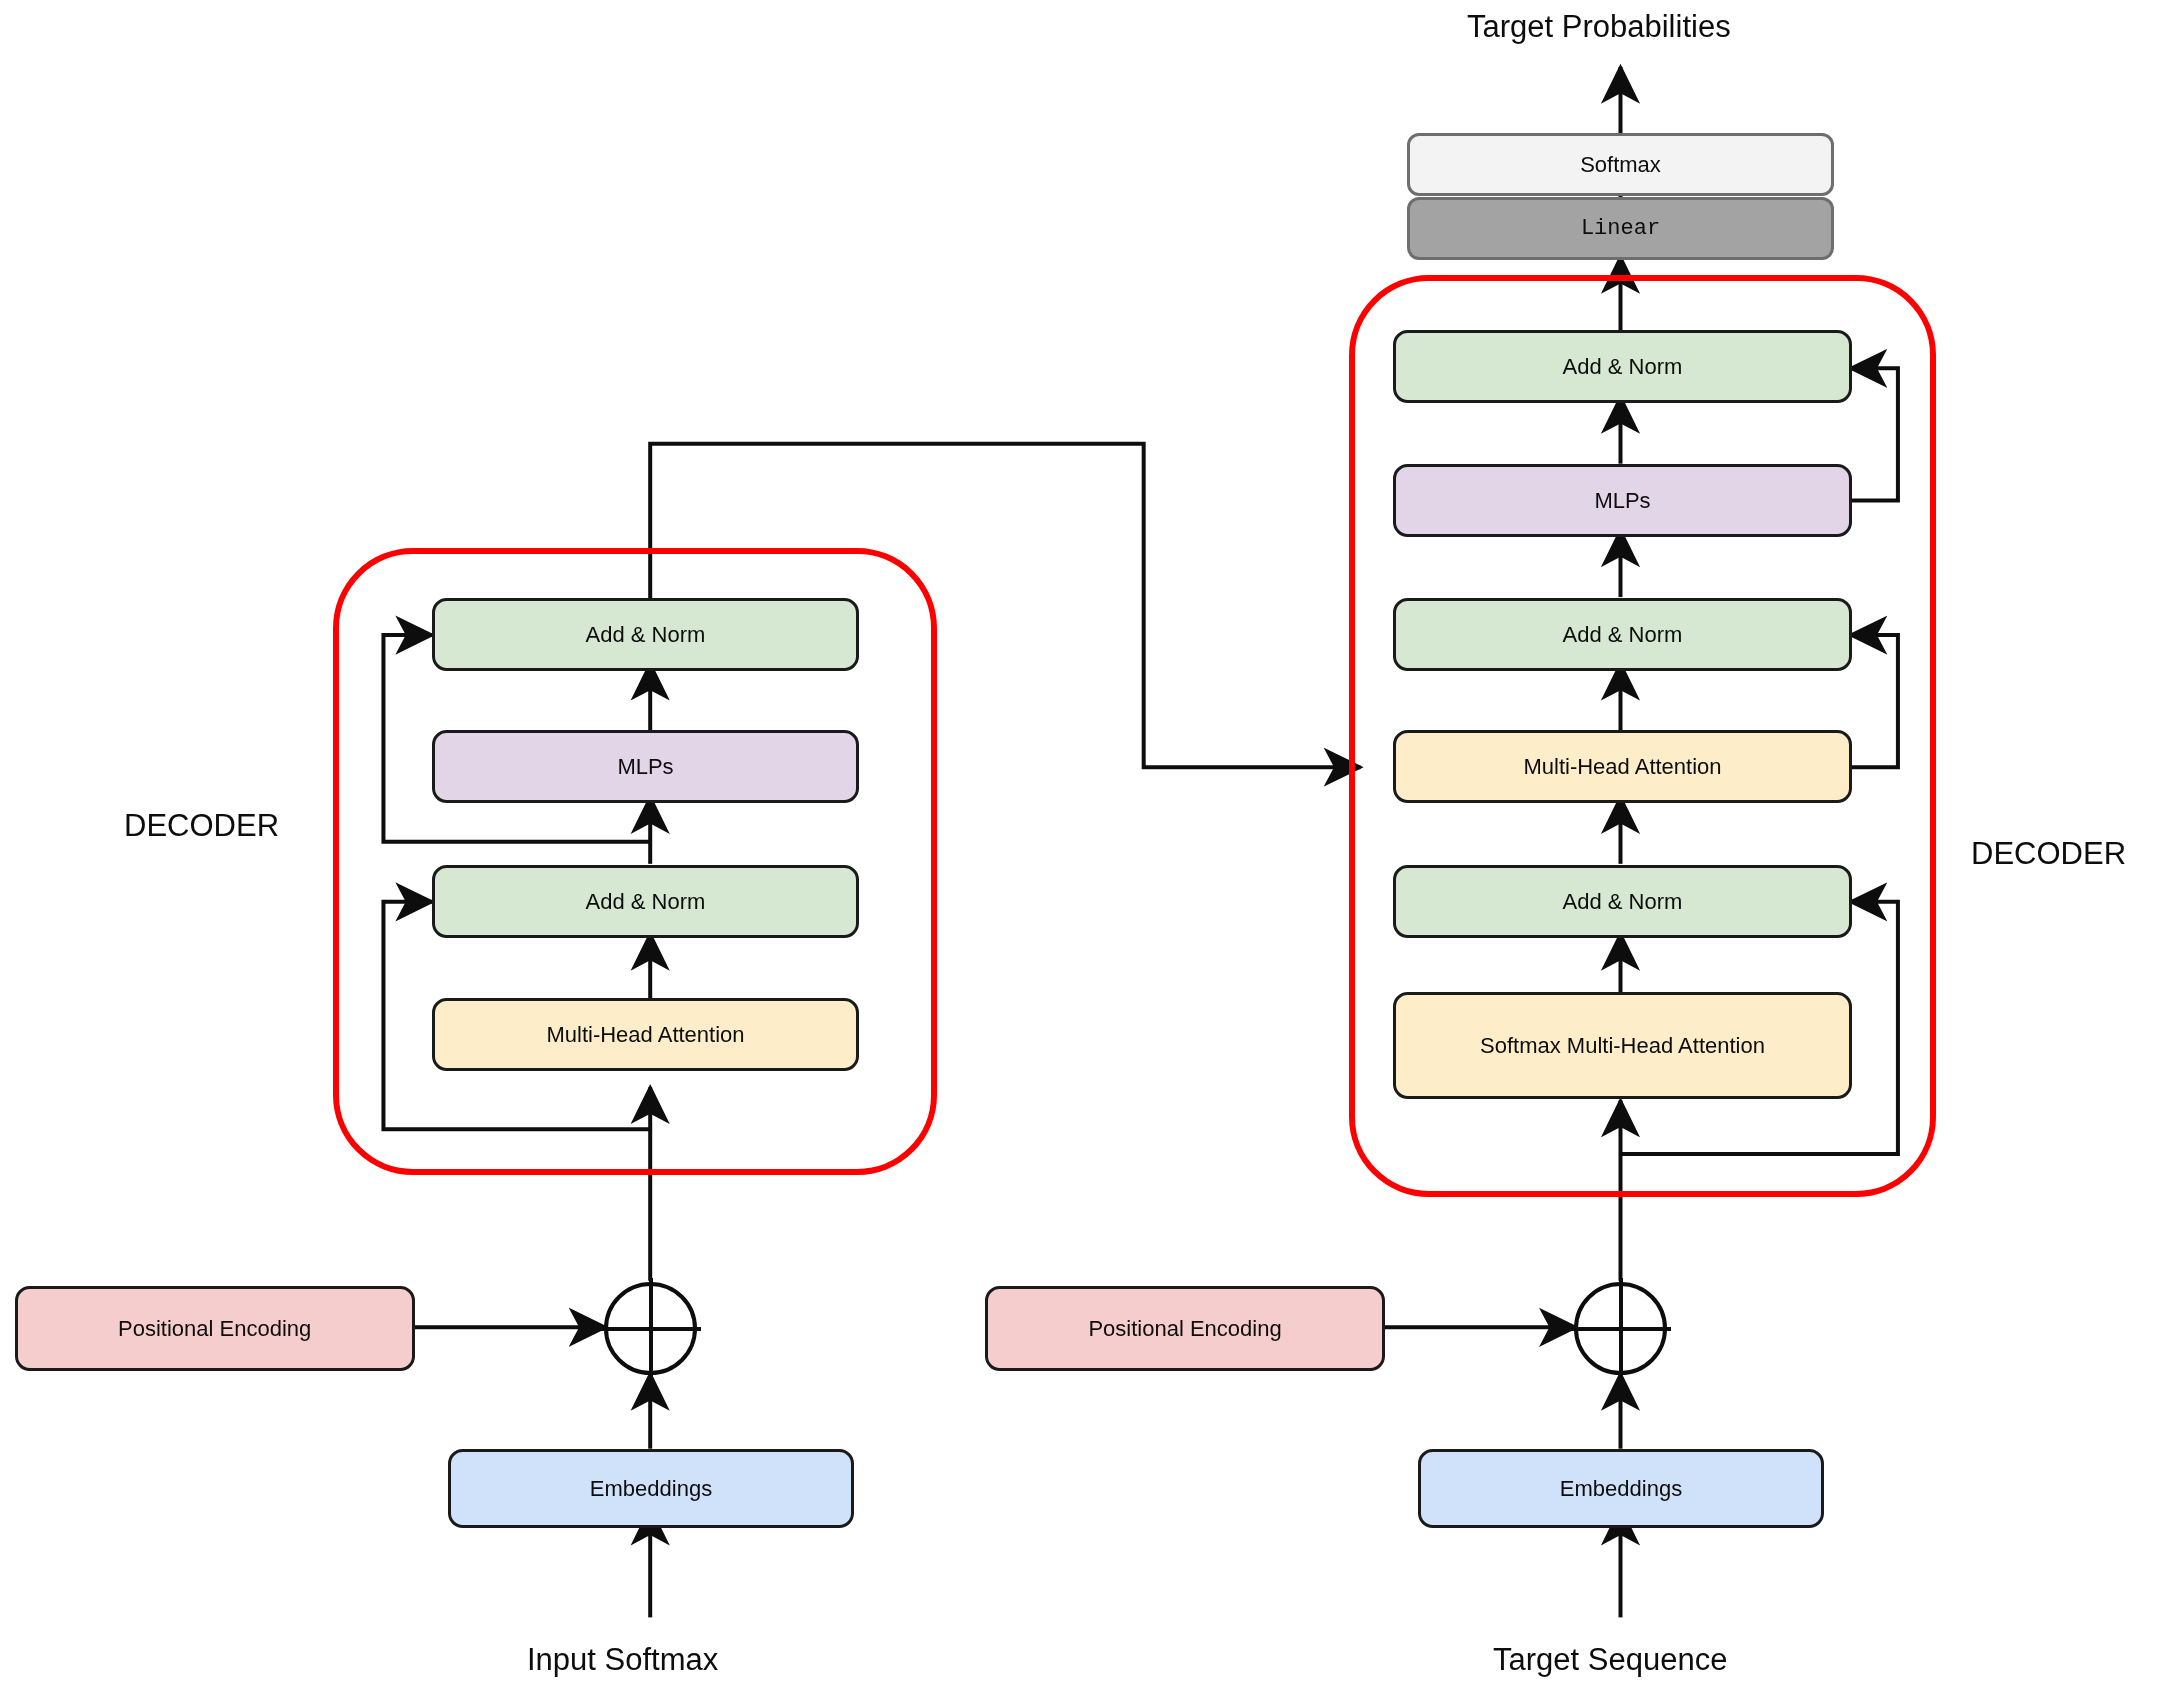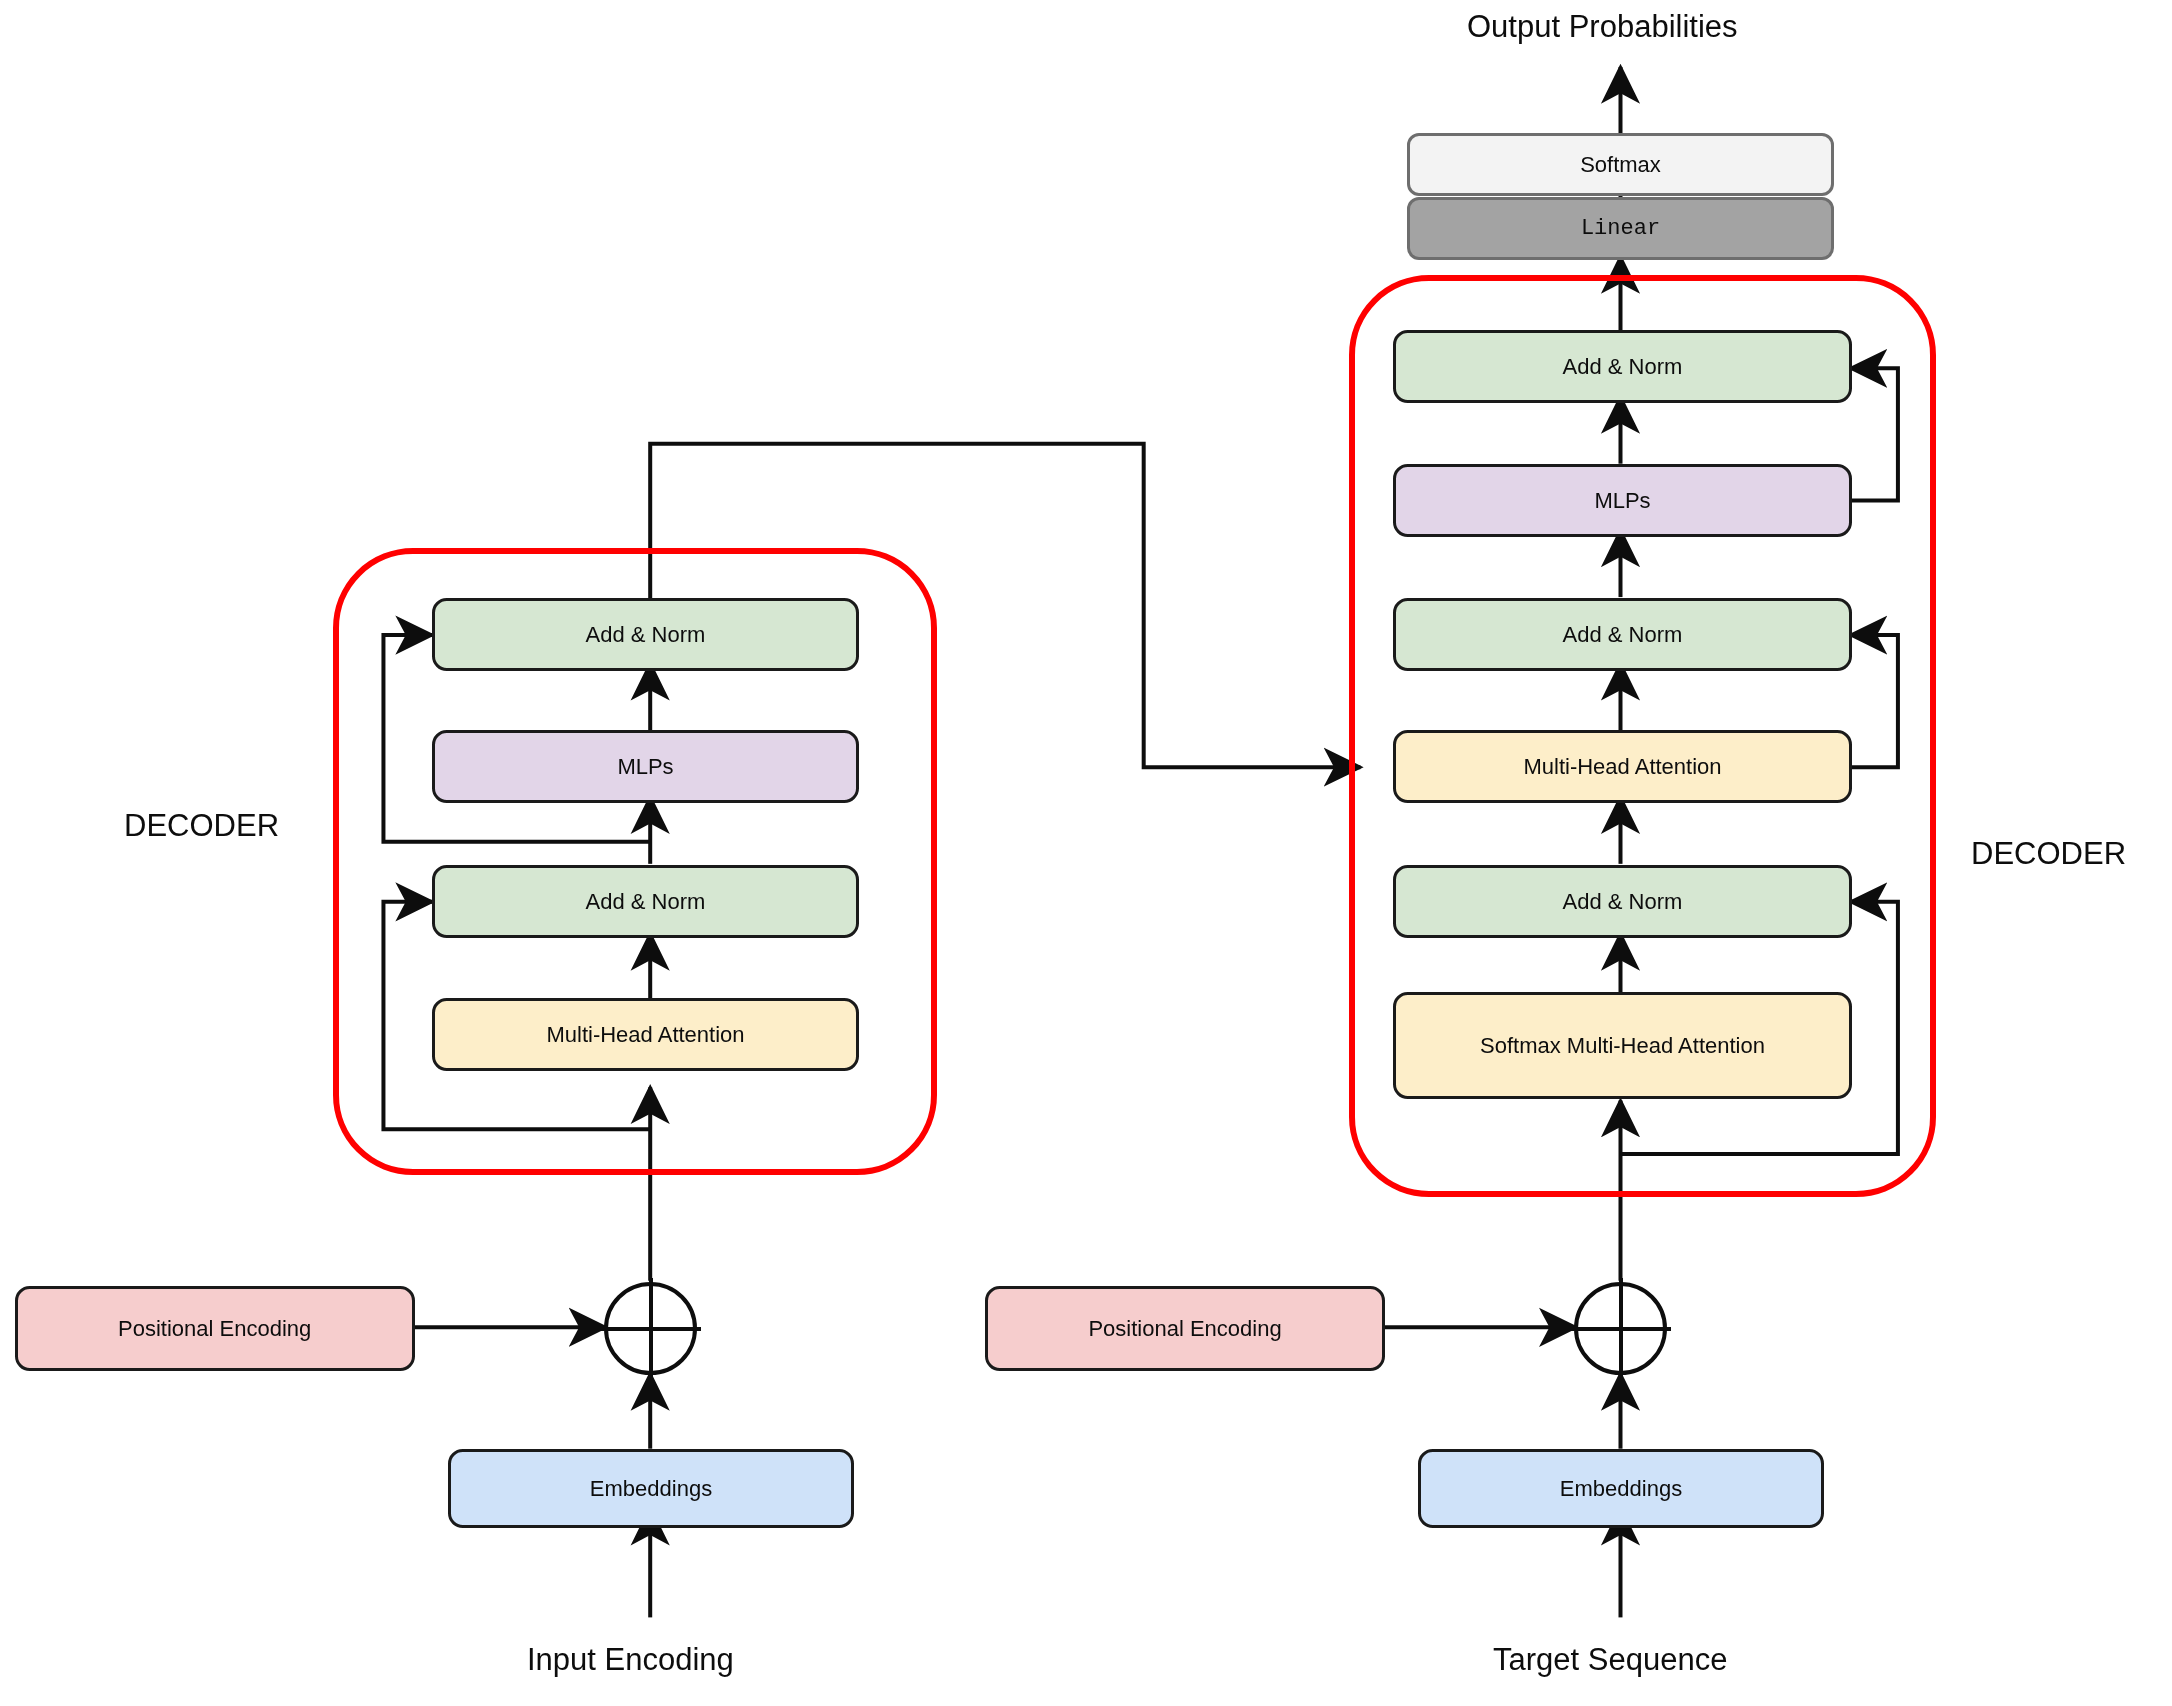--- a/index.html
+++ b/index.html
@@ -147,27 +147,27 @@
 
       <path d="M2430,1150 L2846,1150 L2846,952 L2775,952" marker-end="url(#ah)"></path>
 
       <path d="M2430,750 L2846,750 L2846,552 L2775,552" marker-end="url(#ah)"></path>
     </g>
   </svg>
 
   <div class="group-box" style="left:333px; top:548px; width:604px; height:627px;"></div>
   <div class="group-box" style="left:1349px; top:275px; width:587px; height:922px;"></div>
 
-  <div class="free-label" style="left:1467px; top:9.3px;">Output Probabilities</div>
+  <div class="free-label" style="left:1467px; top:9.3px;">Target Probabilities</div>
 
   <div class="free-label" style="left:124px; top:808px;">DECODER</div>
 
   <div class="free-label" style="left:1971px; top:836px;text-align:right;">DECODER</div>
 
-  <div class="free-label" style="left:527px; top:1642px;">Input Encoding</div>
+  <div class="free-label" style="left:527px; top:1642px;">Input Softmax</div>
 
   <div class="free-label" style="left:1493px; top:1642px;">Target Sequence</div>
 
   <div class="node plain" style="left:1407px; top:133px; width:427px; height:63px; background:#f3f3f3;">Softmax</div>
 
   <div class="node plain" style="left:1407px; top:197px; width:427px; height:63px; background:#a3a3a3;font-family:Liberation Mono, monospace;">Linear</div>
 
   <div class="node" style="left:432px; top:598px; width:427px; height:73px; background:#d6e7d2;">Add &amp; Norm</div>
 
   <div class="node" style="left:432px; top:730px; width:427px; height:73px; background:#e2d5e8;">MLPs</div>

